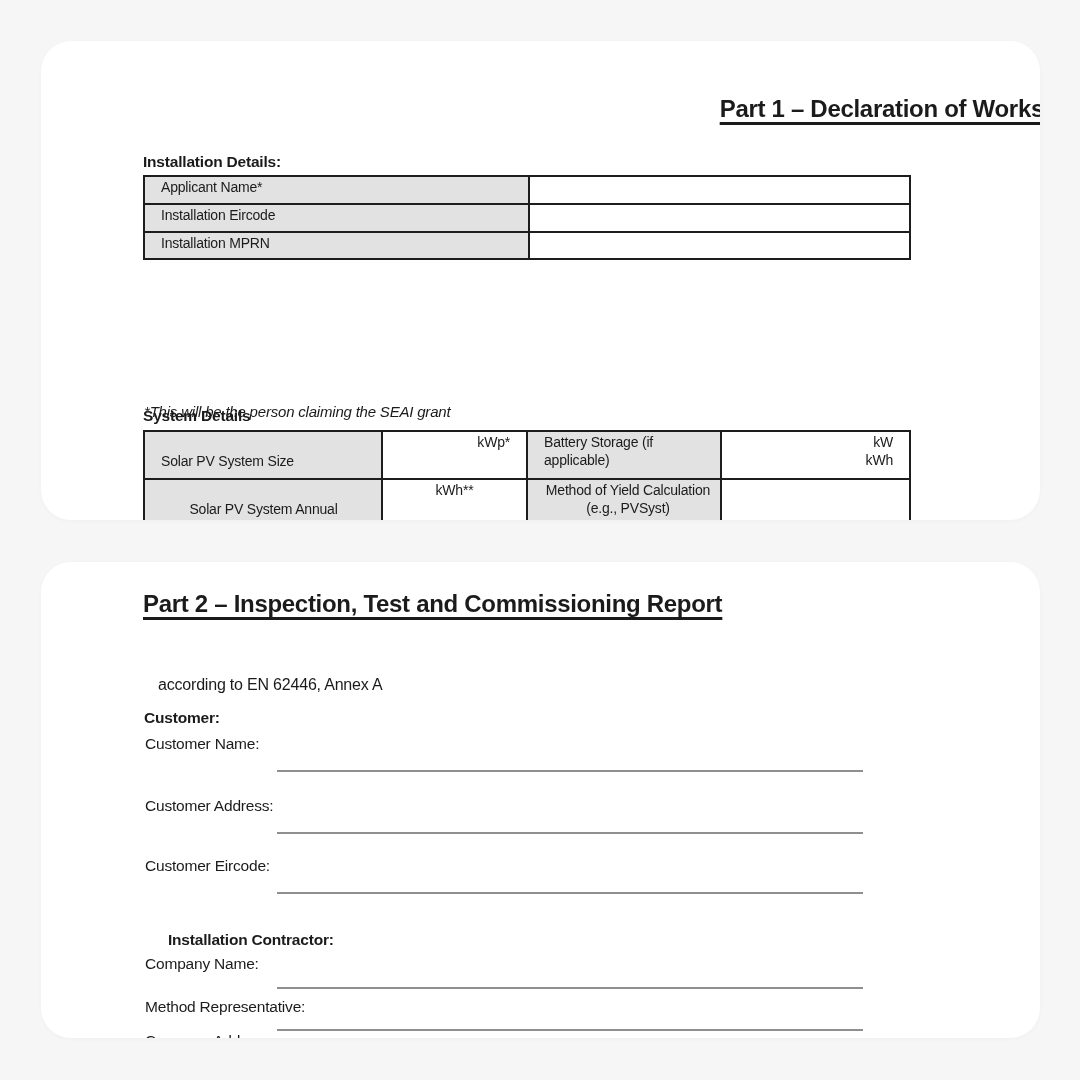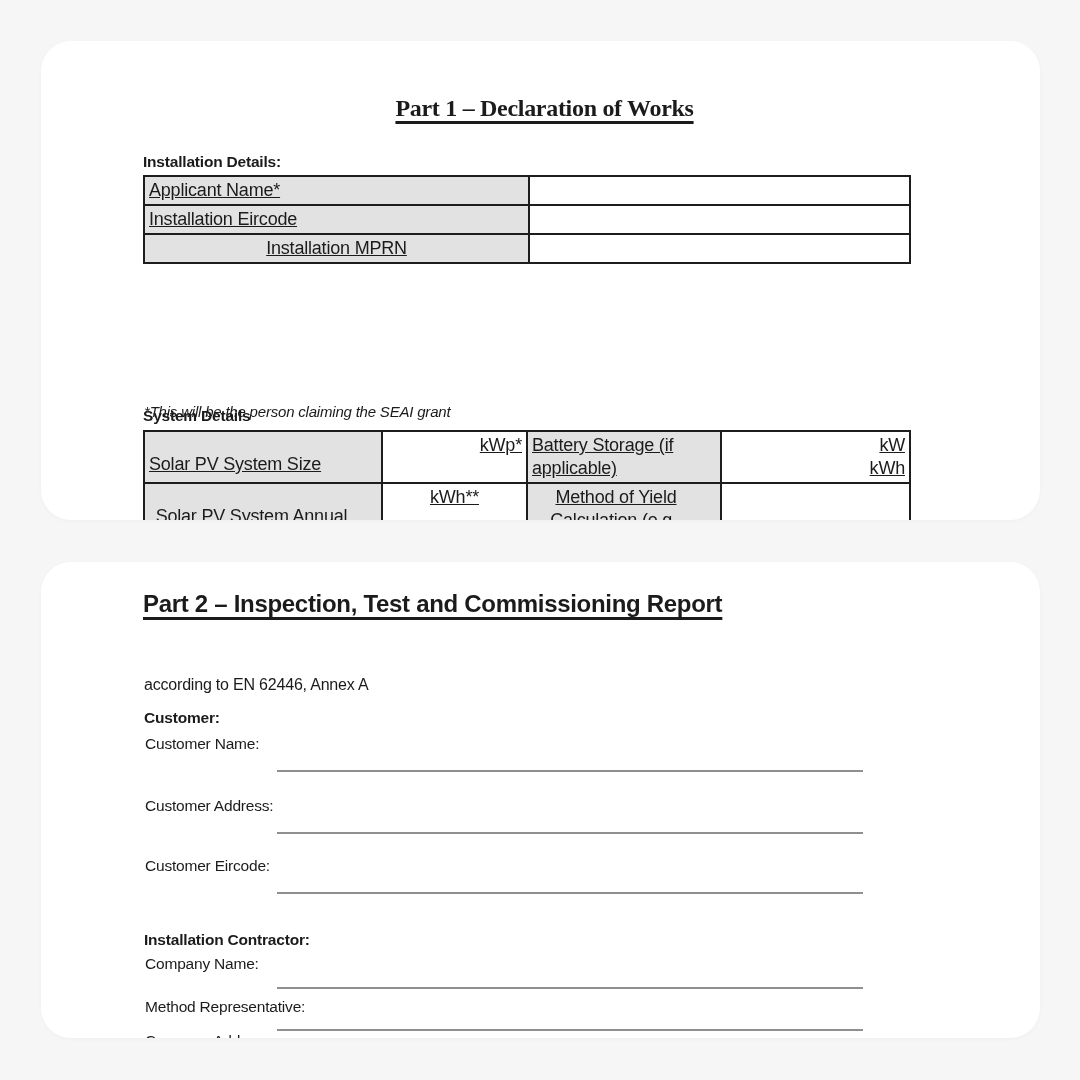--- a/index.html
+++ b/index.html
@@ -31,58 +31,57 @@
   .doc-title {
     position: absolute;
     font-size: 24px;
     font-weight: bold;
     letter-spacing: -0.3px;
     text-decoration: underline;
     text-decoration-thickness: 2.5px;
     text-underline-offset: 5px;
     white-space: nowrap;
   }
-  #p1-title { top: 38px; left: 4px; width: 100%; text-align: center; font-family: Liberation Serif, serif; }
+  #p1-title { top: 38px; left: 4px; width: 100%; text-align: right; }
   #p2-title { top: 12px; left: 102px; text-align: right; }
 
   .sec-heading {
     position: absolute;
     left: 102px;
     font-size: 15.5px;
     font-weight: bold;
     white-space: nowrap;
   }
   #inst-heading { top: 112px; }
   #sys-heading  { top: 366px; }
 
   table {
     position: absolute;
     left: 102px;
     border-collapse: collapse;
     table-layout: fixed;
   }
   td {
     border: 2px solid #1d1d1d;
-    font-size: 18px;
-    padding: 2px 4px;
+    font-size: 14px;
+    padding: 2px 16px;
     vertical-align: top;
     line-height: 1.28;
     overflow: hidden;
-    text-decoration: underline;
   }
   td.lbl { background: #e2e2e2; }
   td.val { background: #ffffff; }
   td.unit { text-align: right; margin-top: 20px; }
 
   #tbl1 { top: 134px; width: 768px; }
   #tbl1 .c1 { width: 385px; }
   #tbl1 .r1 td { height: 22px; }
   #tbl1 .r2 td { height: 97px; }
   #tbl1 .r3 td { height: 22px; }
-  #tbl1 .r4 td { height: 21px; text-align: center; }
+  #tbl1 .r4 td { height: 21px; }
 
   #tbl2 { top: 389px; width: 768px; }
   #tbl2 .ca { width: 238px; }
   #tbl2 .cb { width: 145px; }
   #tbl2 .cc { width: 194px; }
   #tbl2 .r1 td { height: 42px; }
   #tbl2 .r2 td { height: 48px; text-align: center; }
   .wrapA { width: 205px; margin-top: 19px; }
   .wrapB { width: 168px; }
 
@@ -102,23 +101,23 @@
     font-weight: bold;
     white-space: nowrap;
   }
   .p2-text {
     position: absolute;
     left: 103px;
     font-size: 16px;
     white-space: nowrap;
   }
   #report-heading    { top: 87px; }
-  #report-subheading { top: 114px; }
+  #report-subheading { top: 114px; margin-left: 14px; }
   #customer-heading   { top: 147px; font-size: 15.5px; }
-  #contractor-heading { top: 369px; font-size: 15.5px; }
+  #contractor-heading { top: 369px; font-size: 15.5px; margin-left: 24px; }
 
   .flabel {
     position: absolute;
     left: 104px;
     font-size: 15.5px;
     white-space: nowrap;
   }
   .fline {
     position: absolute;
     left: 236px;

